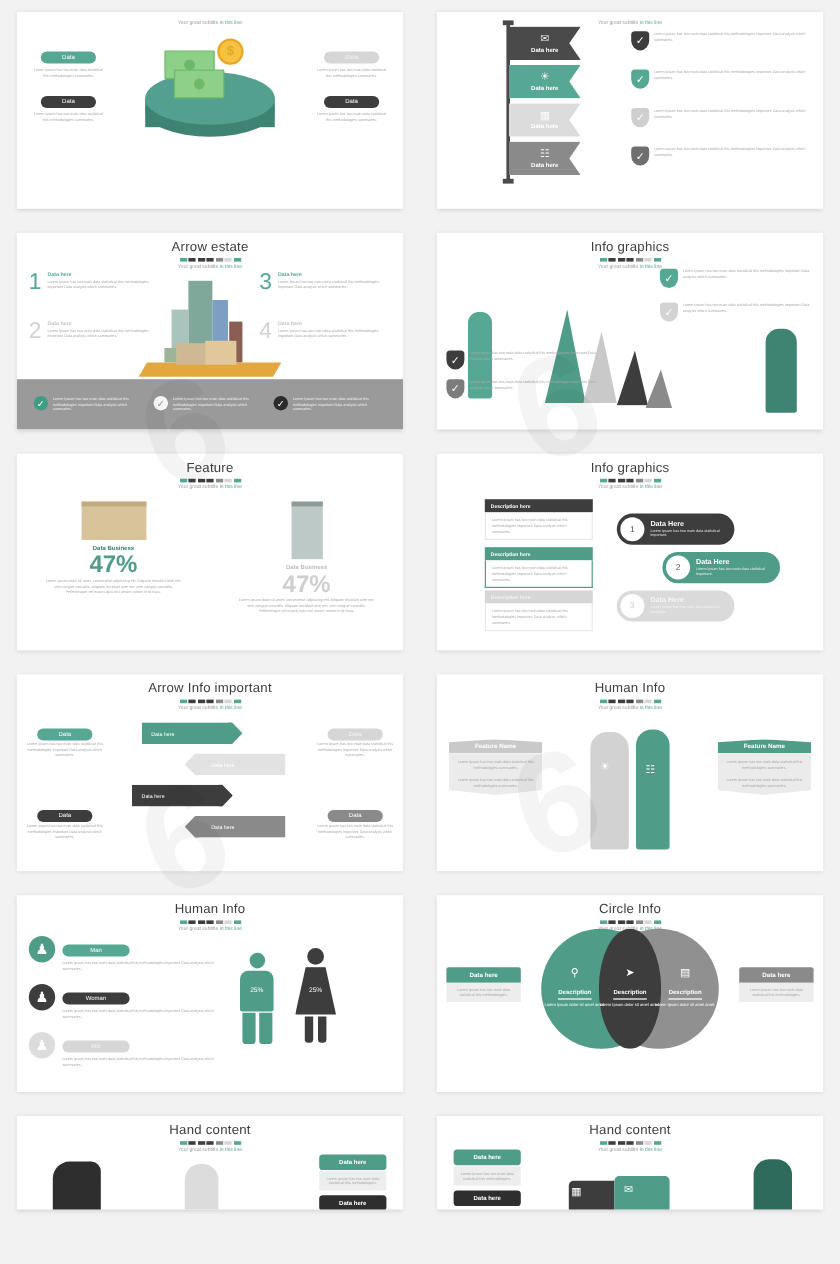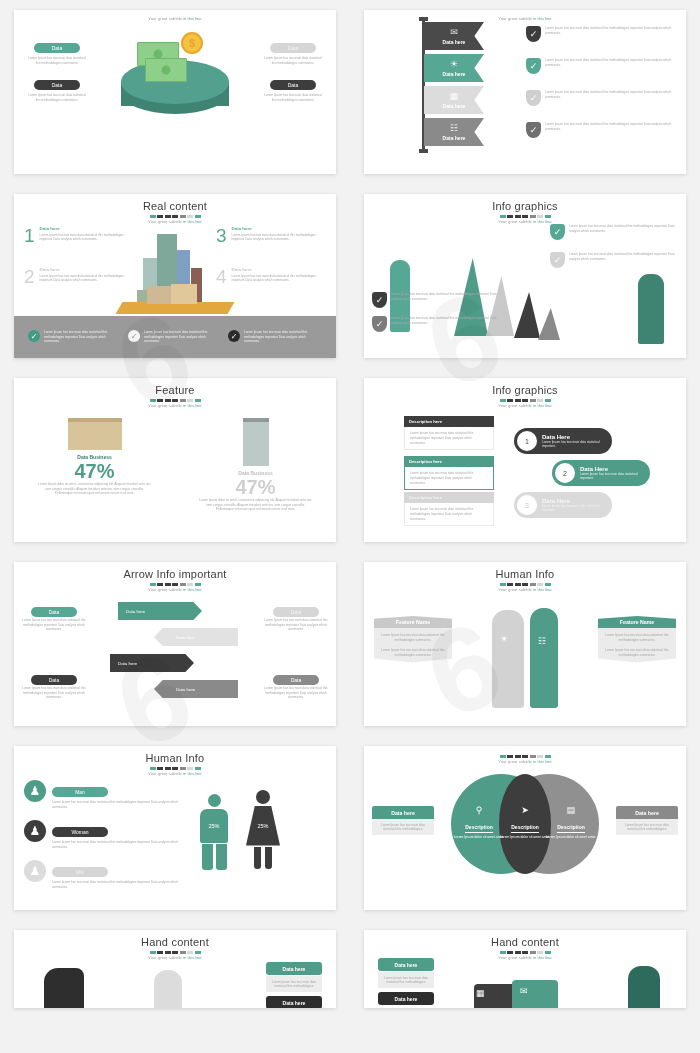--- a/index.html
+++ b/index.html
@@ -230,21 +230,21 @@
     <div class="chk-row" style="top:112px;">
       <div class="shield" style="background:#6f6f6f;">✓</div>
       <div class="tiny">Lorem Ipsum has two main data statistical this methodologies important Data analysis which summaries.</div>
     </div>
   </div>
     </div>
 
   <div class="slide-wrap">
   <div class="slide">
     <div class="title-block">
-      <div class="slide-title">Real content</div>
+      <div class="slide-title">Arrow estate</div>
       <div class="dashrow">
         <i style="background:#57a795"></i>
             <i style="background:#3d3d3d"></i>
             <i style="background:#3d3d3d"></i>
             <i style="background:#3d3d3d"></i>
             <i style="background:#8a8a8a"></i>
             <i style="background:#d6d6d6"></i>
             <i style="background:#57a795"></i>
       </div>
       <div class="subtitle"><span>Your great subtitle </span><em>in this line</em></div>
@@ -578,20 +578,21 @@
             <i style="display:block;width:7px;height:22px;background:#3d3d3d;border-radius:0 0 3px 3px;"></i>
             <i style="display:block;width:7px;height:22px;background:#3d3d3d;border-radius:0 0 3px 3px;"></i>
           </div>
     </div>
   </div>
     </div>
 
   <div class="slide-wrap">
   <div class="slide">
     <div class="title-block">
+      <div class="slide-title">Circle Info</div>
       <div class="dashrow">
         <i style="background:#57a795"></i>
             <i style="background:#3d3d3d"></i>
             <i style="background:#3d3d3d"></i>
             <i style="background:#3d3d3d"></i>
             <i style="background:#8a8a8a"></i>
             <i style="background:#d6d6d6"></i>
             <i style="background:#57a795"></i>
       </div>
       <div class="subtitle"><span>Your great subtitle </span><em>in this line</em></div>

